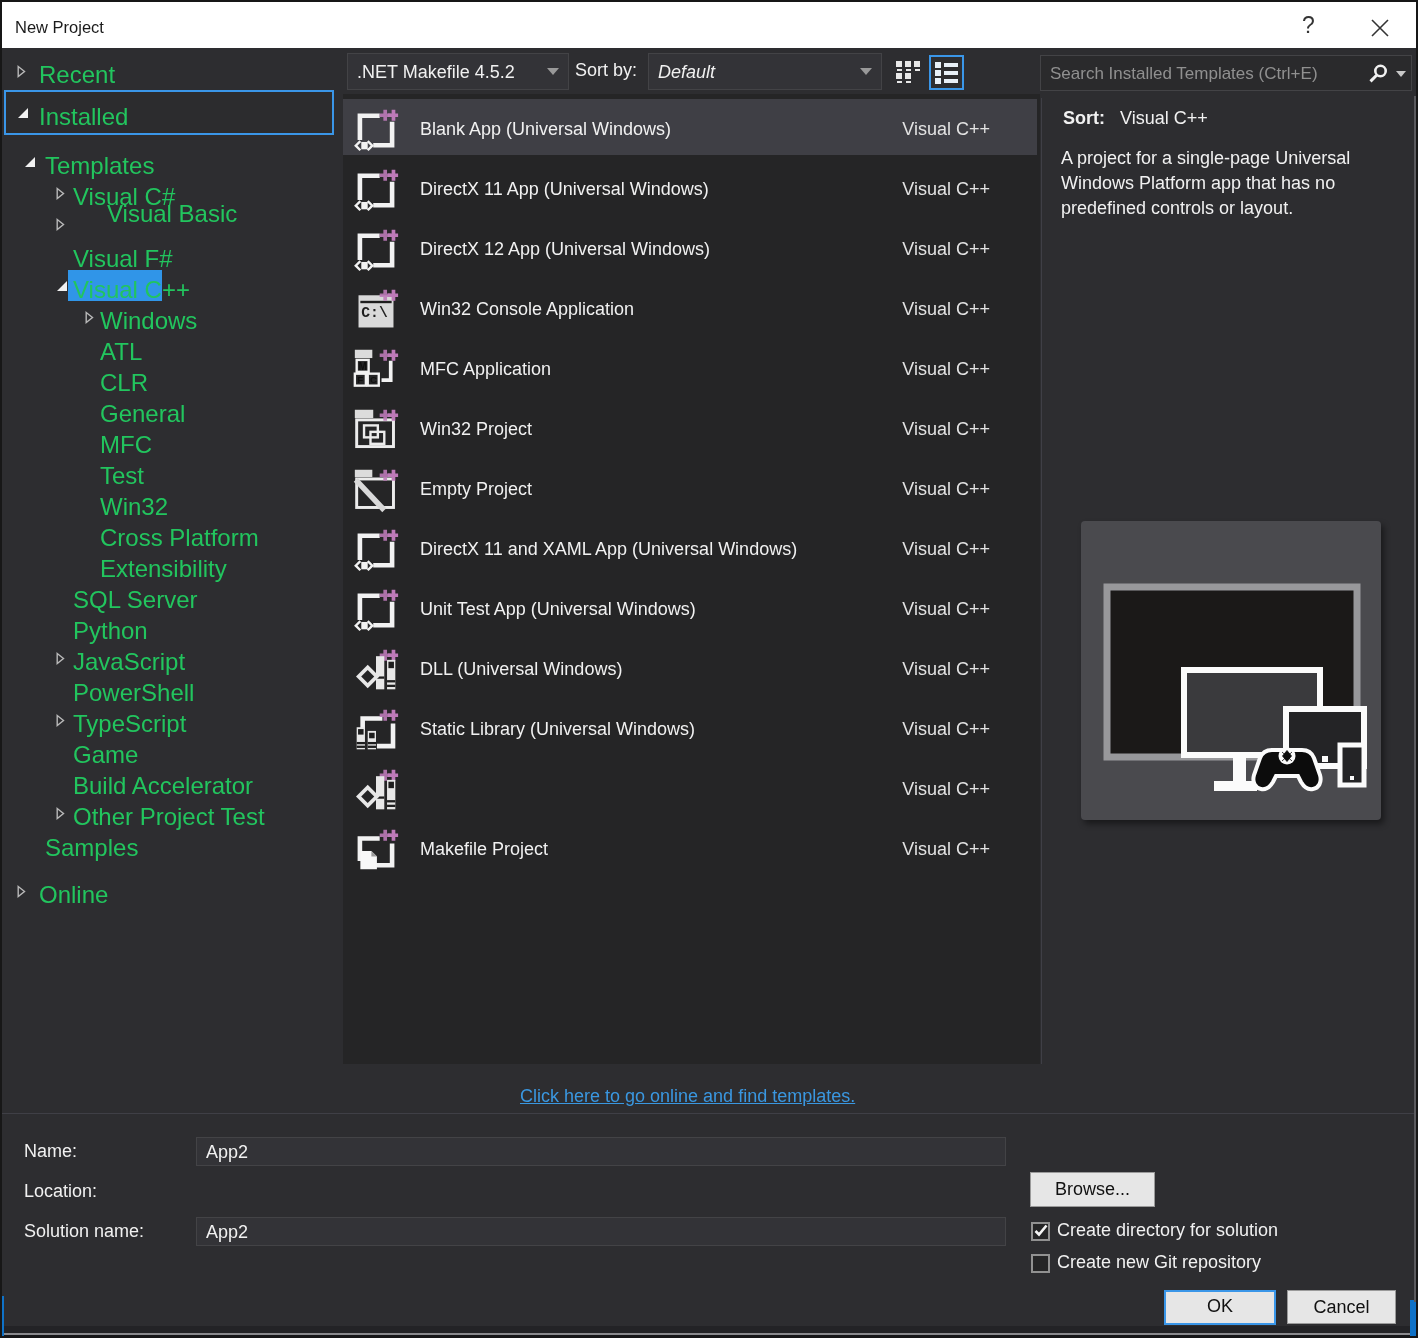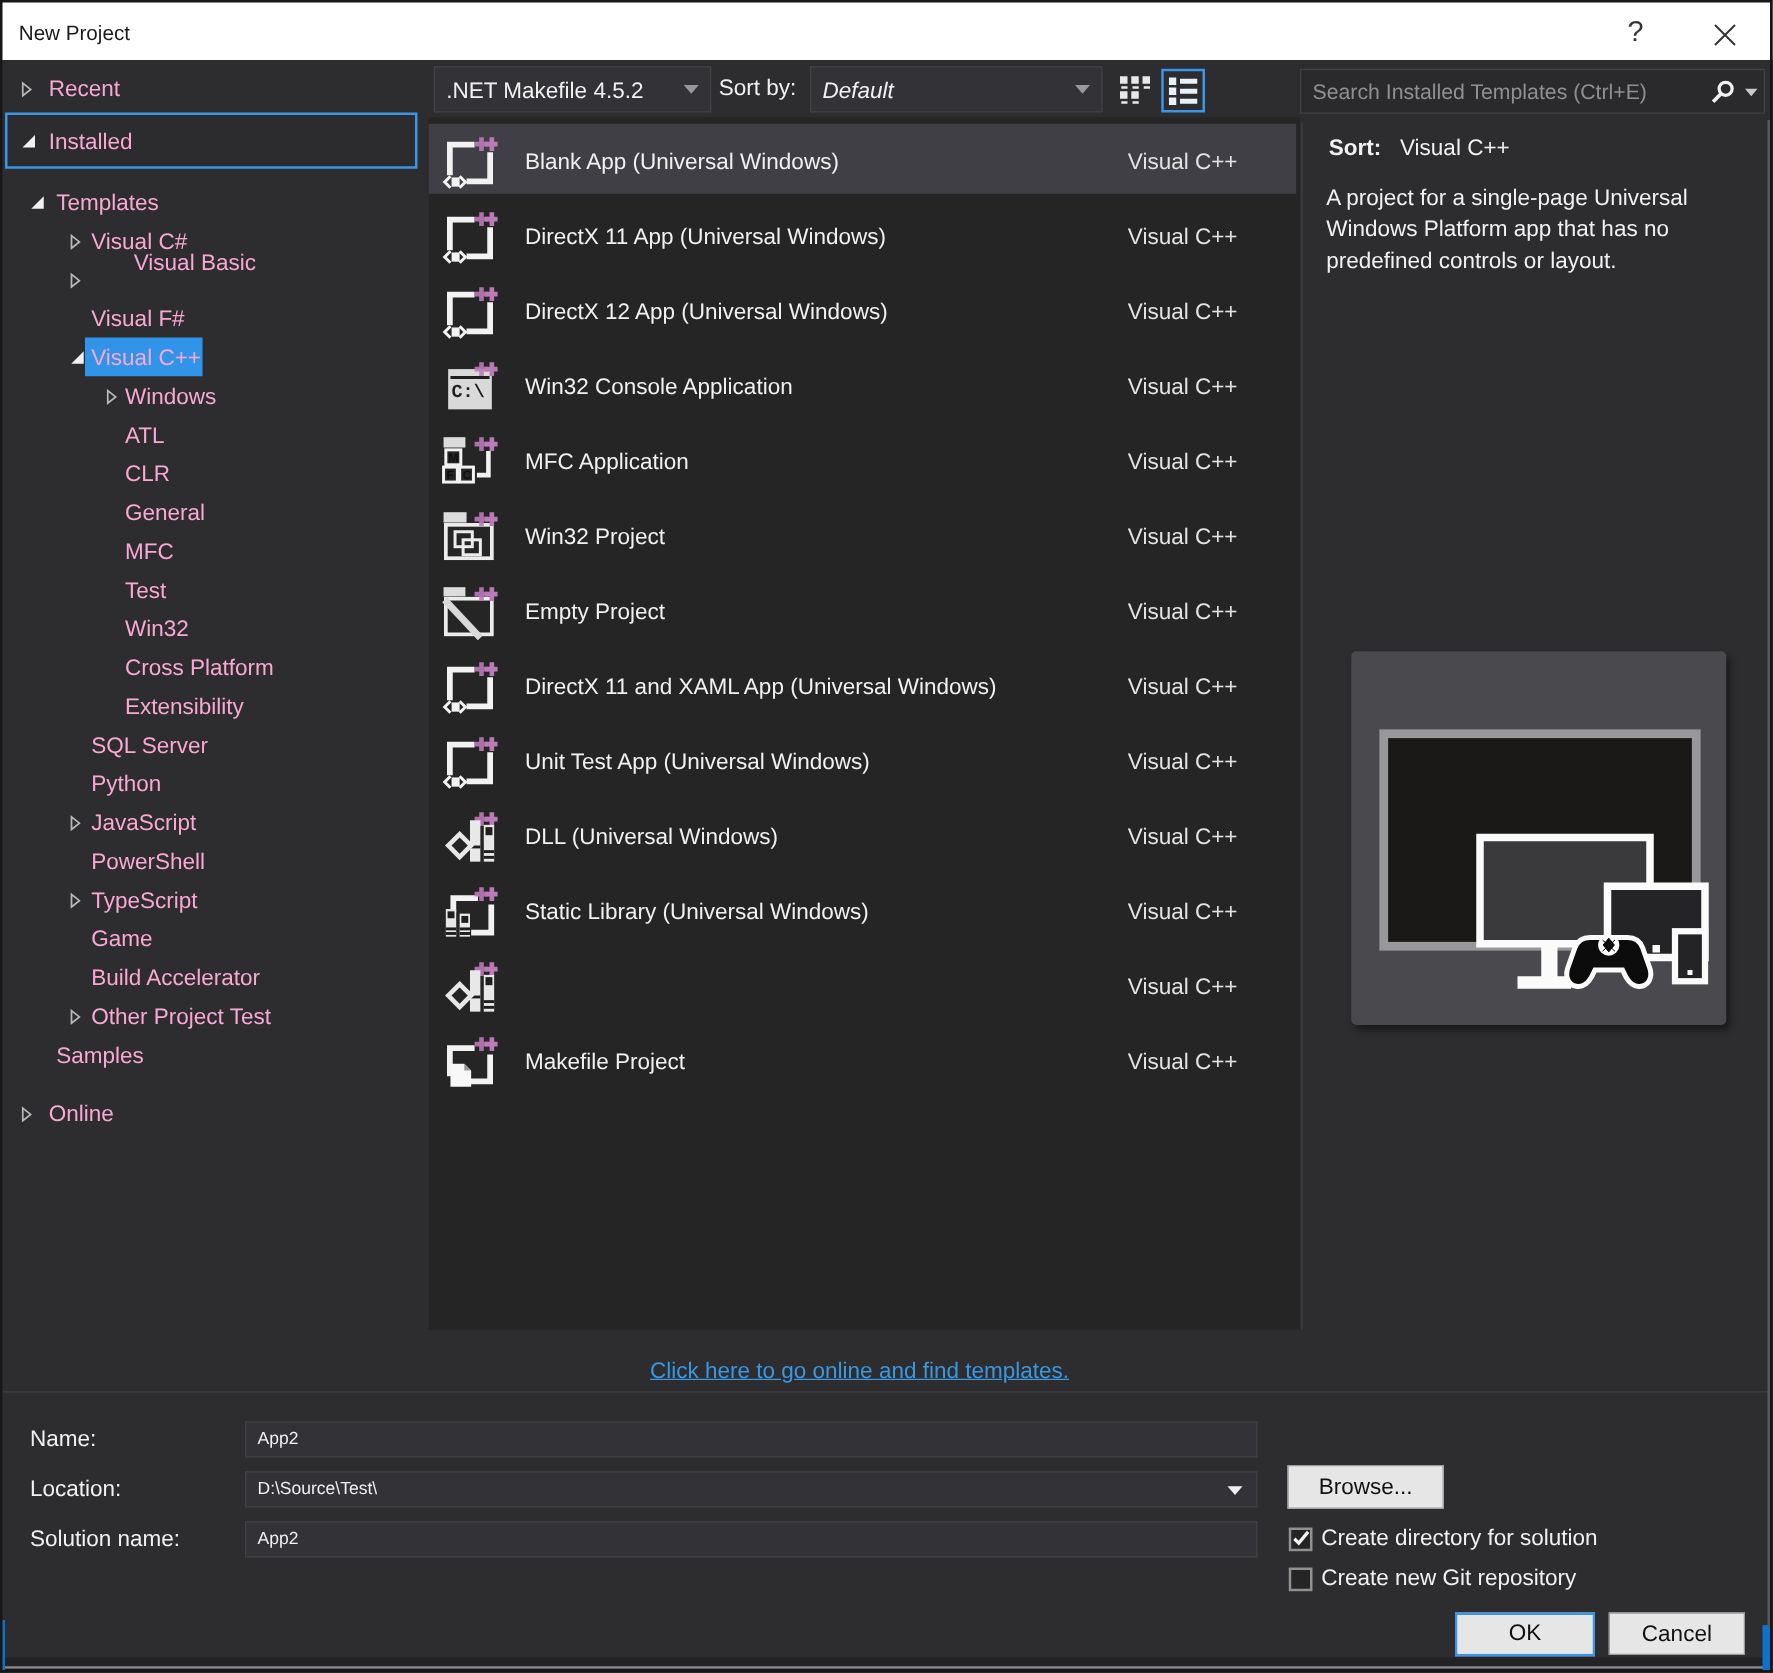--- a/index.html
+++ b/index.html
@@ -6,21 +6,21 @@
   html,body { width:1418px; height:1338px; background:#2d2d30; overflow:hidden;
     font-family:"Liberation Sans", sans-serif; }
   .abs { position:absolute; }
   #win { position:relative; width:1418px; height:1338px; background:#2d2d30; }
   
   #titlebar { left:0; top:0; width:1418px; height:48px; background:#ffffff;
     border-top:2px solid #171717; }
   #titlebar .t { position:absolute; left:15px; top:16px; font-size:16.5px; color:#1b1b1b; }
   #titlebar .q { position:absolute; left:1302px; top:10px; font-size:23px; color:#343434; }
   
-  .treerow { position:absolute; font-size:18px; color:#f9a8d4; white-space:nowrap; }
+  .treerow { position:absolute; font-size:24px; color:#22c55e; white-space:nowrap; }
   #installedbox { left:4px; top:90px; width:330px; height:45px;
     border:2px solid #3a96e8; background:#2c2c2e; }
   #vcppbox { left:68px; top:270px; width:94px; height:31px; background:#3095e8; }
   
   .combo { position:absolute; height:37px; background:#333337; border:1px solid #434346; }
   .combo .txt { position:absolute; left:9px; top:8px; font-size:18px; color:#f1f1f1; white-space:nowrap; }
   .combo .arr { position:absolute; right:9px; top:14px; width:0; height:0;
     border-left:6px solid transparent; border-right:6px solid transparent; border-top:7px solid #999999; }
   
   #list { left:343px; top:94px; width:697px; height:970px; background:#252526; }
@@ -28,21 +28,21 @@
   .lrow.sel { background:#3f3f45; }
   .lrow .nm { position:absolute; left:77px; top:20px; font-size:18px; color:#f1f1f1; white-space:nowrap; }
   .lrow .lang { position:absolute; right:47px; top:20px; font-size:18px; color:#e3e3e3; }
   .lrow svg { position:absolute; left:10px; top:8px; }
   
   #rpanel { left:1041px; top:98px; width:375px; height:966px; background:#2d2d30;
     border-left:1px solid #3f3f46; }
   
   .lbl { position:absolute; font-size:18px; color:#f1f1f1; white-space:nowrap; }
   .input { position:absolute; left:196px; width:810px; height:29px; background:#333337;
-    border:1px solid #434346; color:#f1f1f1; font-size:14px; }
+    border:1px solid #434346; color:#f1f1f1; font-size:18px; }
   .input .v { position:absolute; left:9px; top:4px; }
   .btn { position:absolute; background:#e6e6e6; border:1px solid #9a9a9a;
     color:#111; font-size:18px; text-align:center; }
   .cb { position:absolute; left:1031px; width:19px; height:19px; background:#252526;
     border:2px solid #919191; }
   a.link { color:#3a97e0; }
 </style>
 </head>
 <body>
 <div id="win">
@@ -413,24 +413,20 @@
   </div>
 
   <div class="abs" style="left:0; top:1113px; width:1418px; height:1px; background:#3f3f46;"></div>
   <div class="lbl" style="left:520px; top:1086px;"><a class="link" href="#">Click here to go online and find templates.</a></div>
 
   <span class="lbl" style="left:24px; top:1141px;">Name:</span>
   <div class="input" style="top:1137px;">
       <span class="v">App2</span>
     </div>
   <span class="lbl" style="left:24px; top:1181px;">Location:</span>
-  <div class="input" style="top:1177px;">
-      <span class="v">D:\Source\Test\</span>
-    <span class="abs" style="right:11px; top:11px; width:0; height:0; border-left:6px solid transparent; border-right:6px solid transparent; border-top:7px solid #f1f1f1;"></span>
-  </div>
   <span class="lbl" style="left:24px; top:1221px;">Solution name:</span>
   <div class="input" style="top:1217px;">
       <span class="v">App2</span>
     </div>
 
   <div class="btn" style="left:1030px; top:1172px; width:125px; height:35px; line-height:33px;">Browse...</div>
   <div class="cb" style="top:1222px;">
     <svg class="abs" style="left:1px; top:0px;" width="14" height="14" viewBox="0 0 14 14">
       <path d="M1.5 7 L5 10.5 L12.5 1.5" fill="none" stroke="#f5f5f5" stroke-width="2.6"></path>
     </svg>

